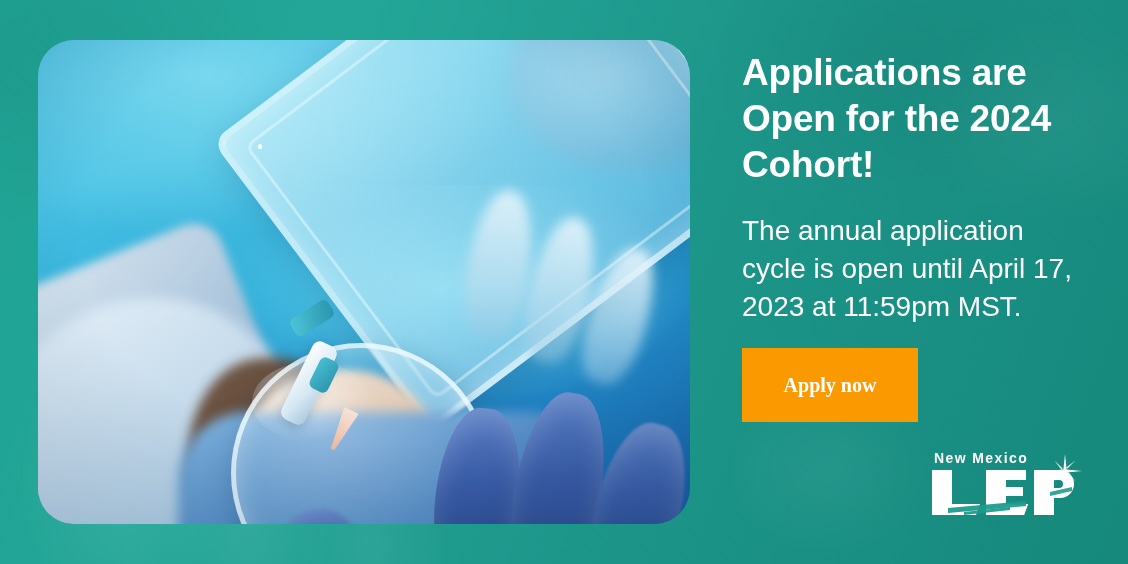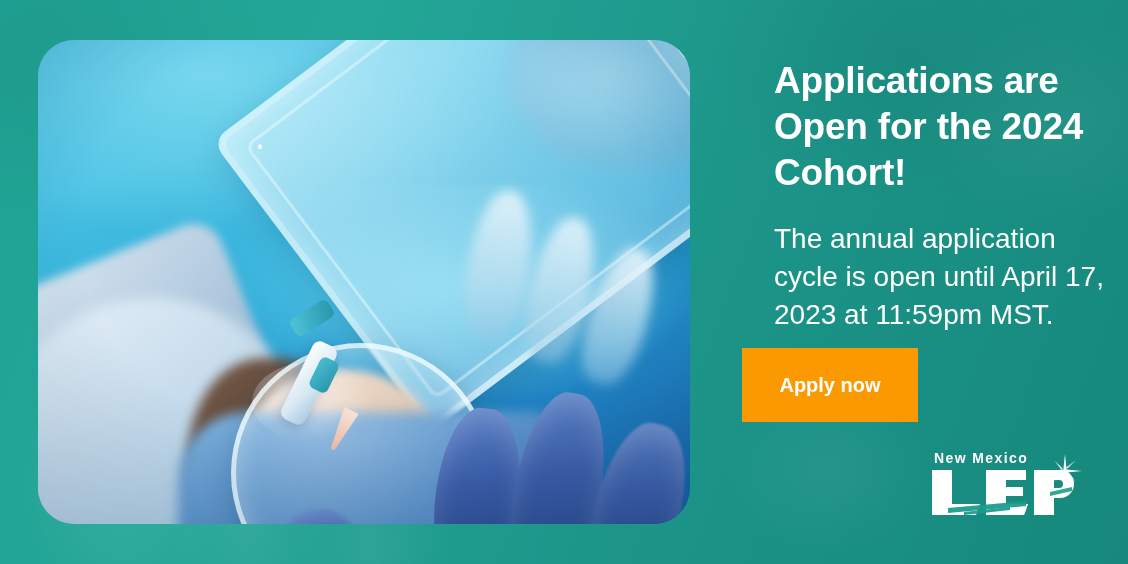--- a/index.html
+++ b/index.html
@@ -156,32 +156,32 @@
   }
   .g1{left:398px;top:368px;width:84px;height:170px;transform:rotate(6deg);}
   .g2{left:478px;top:352px;width:86px;height:186px;transform:rotate(10deg);}
   .g3{left:560px;top:382px;width:84px;height:160px;transform:rotate(14deg);filter:blur(1px);}
   .g4{left:236px;top:470px;width:96px;height:120px;transform:rotate(-8deg);filter:blur(2px);}
   .photo-shade{
     inset:0;background:radial-gradient(ellipse 80% 80% at 50% 40%, rgba(0,0,0,0) 55%, rgba(8,50,90,.18));
   }
 
   
-  .content{position:absolute;left:742px;top:58px;width:340px;margin-left:32px;}
+  .content{position:absolute;left:742px;top:50px;width:340px;}
   .headline{
     margin:0;color:#ffffff;font-size:37px;line-height:46px;font-weight:bold;
     letter-spacing:-.2px;
   }
   .subtext{
     margin:24px 0 0 0;color:#ffffff;font-size:28px;line-height:38px;font-weight:normal;
   }
   .cta{
     position:absolute;left:742px;top:348px;width:176px;height:74px;
     background:#fb9900;border:0;border-radius:0;
-    color:#ffffff;font-family:Liberation Sans, sans-serif;
+    color:#ffffff;font-family:Liberation Serif, serif;
     font-size:20px;font-weight:bold;cursor:pointer;
     display:flex;align-items:center;justify-content:center;
   }
 
   
   .logo{position:absolute;left:930px;top:450px;width:150px;height:70px;}
   .logo-top{
     position:absolute;left:4px;top:0;color:#fff;font-size:14px;font-weight:bold;
     letter-spacing:1.4px;white-space:nowrap;
   }

